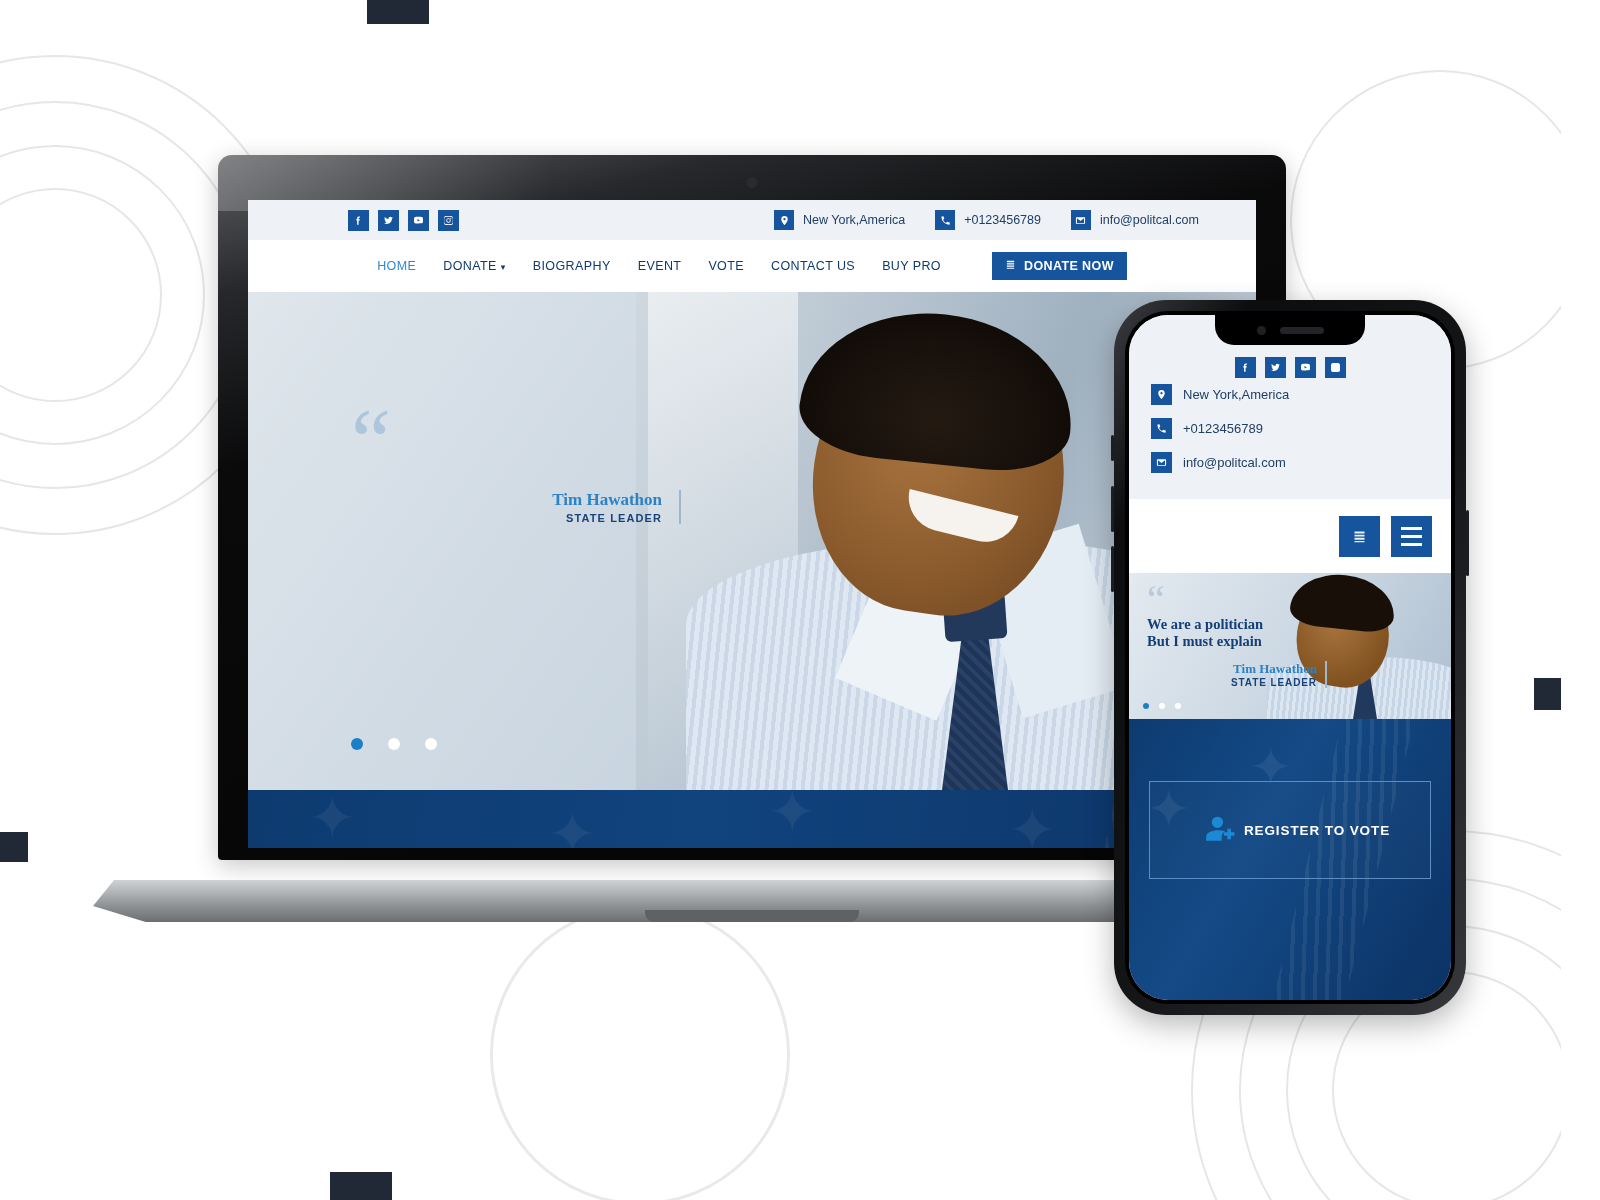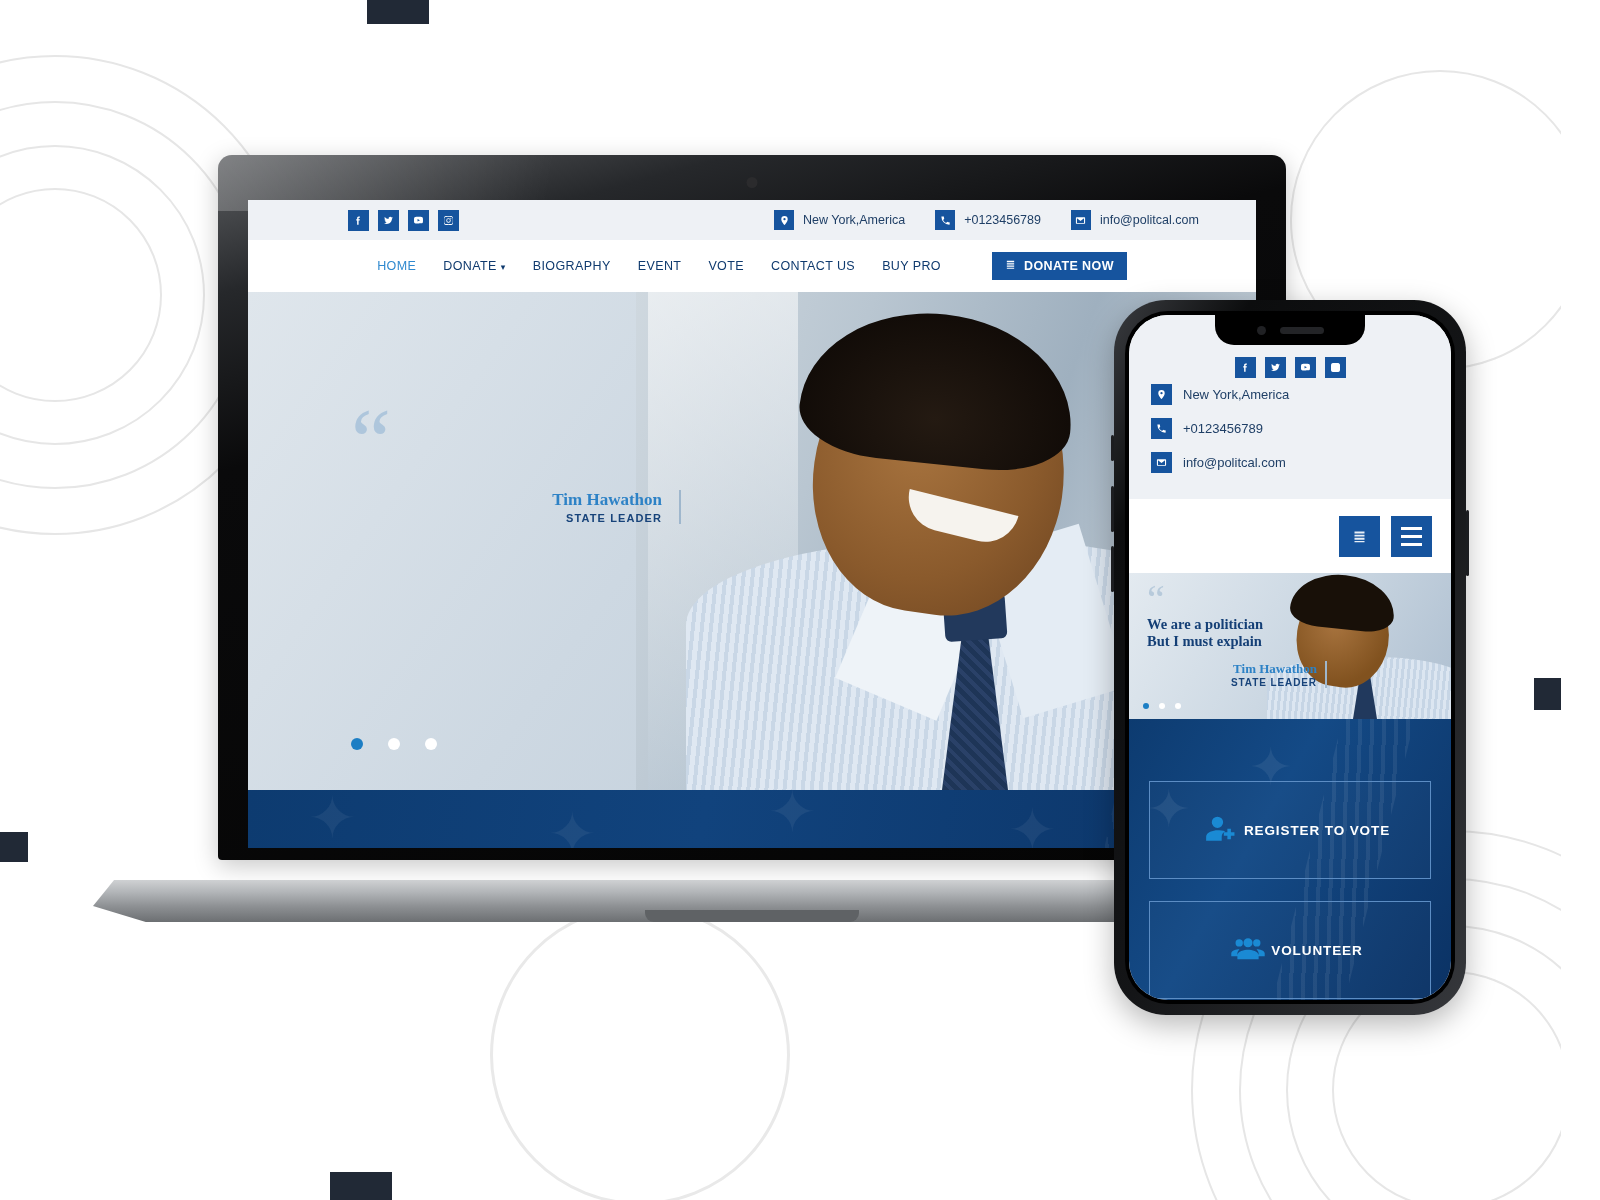--- a/index.html
+++ b/index.html
@@ -486,28 +486,20 @@
 
             <div class="act">
               <span>
                 <svg viewBox="0 0 24 24" width="34" height="34">
                     <path d="M9.5 12a4 4 0 1 0 0-8 4 4 0 0 0 0 8zm0 1.6c-3 0-8 1.5-8 4.5V21h11v-2.9c0-1.6 1-3 2.4-3.8-1.6-.5-3.7-.7-5.4-.7zM19 12.5h-2.5V15H14v2.5h2.5V20H19v-2.5h2.5V15H19v-2.5z"></path>
                   </svg>
               </span>
               <span class="lbl">REGISTER TO VOTE</span>
             </div>
 
-            <div class="act">
-              <span>
-                <svg viewBox="0 0 24 24" width="34" height="34">
-                    <path d="M12 11.5a3.2 3.2 0 1 0 0-6.4 3.2 3.2 0 0 0 0 6.4zM5.8 11a2.6 2.6 0 1 0 0-5.2 2.6 2.6 0 0 0 0 5.2zm12.4 0a2.6 2.6 0 1 0 0-5.2 2.6 2.6 0 0 0 0 5.2zM5.8 12.8c-1.9 0-5.6 1-5.6 2.9v2.1h4.3v-1.9c0-1 .5-2 1.4-2.8-.1 0-.1-.3-.1-.3zm12.4 0s0 .3-.1.3c.9.8 1.4 1.8 1.4 2.8v1.9h4.3v-2.1c0-1.9-3.7-2.9-5.6-2.9zM12 13.3c-2.5 0-7.5 1.3-7.5 3.8V20h15v-2.9c0-2.5-5-3.8-7.5-3.8z"></path>
-                  </svg>
-              </span>
-              <span class="lbl">VOLUNTEER</span>
-            </div>
           </div>
 
         </div>
       </div>
     </div>
   </div>
 
 </div>
 
 </body></html>

